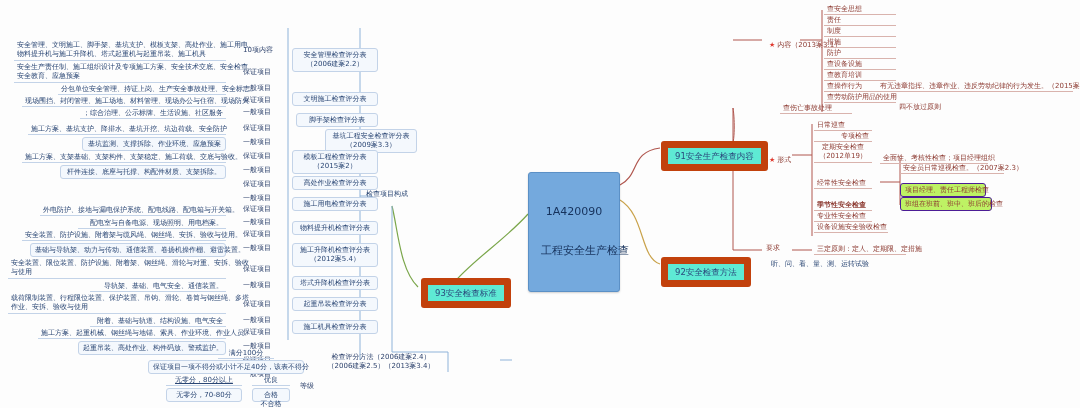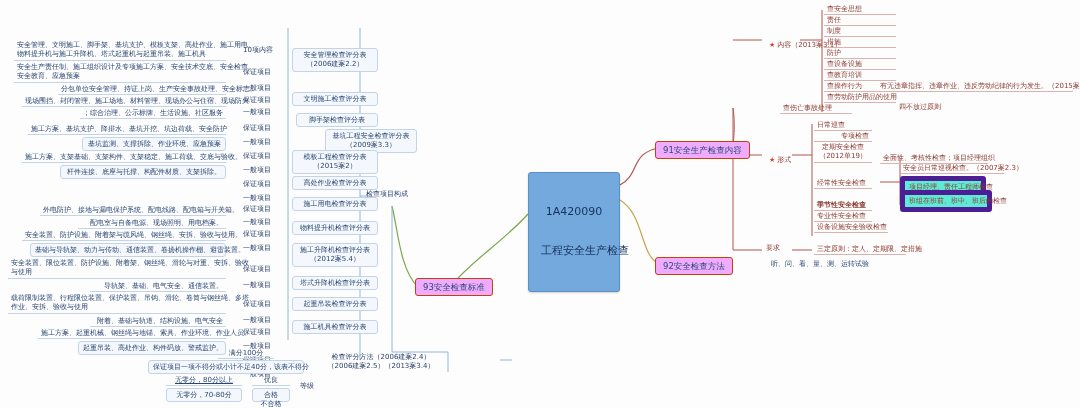--- a/index.html
+++ b/index.html
@@ -15,40 +15,40 @@
   .node{position:absolute;box-sizing:border-box;white-space:pre;line-height:1.18;}
 
   
   .central{
     background:#74a9dd;border:1px solid #5b90c6;border-radius:3px;
     color:#16325c;text-align:center;font-size:11px;padding:7px 12px;
     box-shadow:0 1px 2px rgba(0,0,0,.18);
   }
   
   .l1{
-    background:#f0abfc;border:1px solid #c2410c;border-radius:3px;
-    font-size:8.5px;padding:3px 7px;color:#2b4a7d;
+    background:#5eead4;border:7px solid #c2410c;border-radius:3px;
+    font-size:8.5px;padding:3px 7px;color:#2b4a7d;margin-left:6px;
   }
   
   .u{
     font-size:7px;border-bottom:1px solid #c3d3e8;padding:1px 3px 1px 3px;
     color:#2a4674;background:transparent;
   }
   .ub{ 
     font-size:7px;border:1px solid #c3d3e8;border-radius:3px;padding:2px 4px;
     background:#f4f8fd;color:#2a4674;
   }
   
   .r{
     font-size:7px;border-bottom:1px solid #d9b3ad;padding:1px 3px;
     color:#8d3b32;background:transparent;
   }
   .rb{
-    font-size:7px;border:5px solid #4c1d95;border-radius:3px;padding:2px 4px;
-    background:#5eead4;color:#8d3b32;
+    font-size:7px;border:1px solid #4c1d95;border-radius:3px;padding:2px 4px;
+    background:#bef264;color:#8d3b32;margin-top:7px;
   }
   .star{color:#e03a2f;font-size:7px;margin-right:2px;}
   .ctr{text-align:center;}
   .two-line{line-height:1.25;}
 </style>
 </head>
 <body>
 
 <div id="canvas">
 

